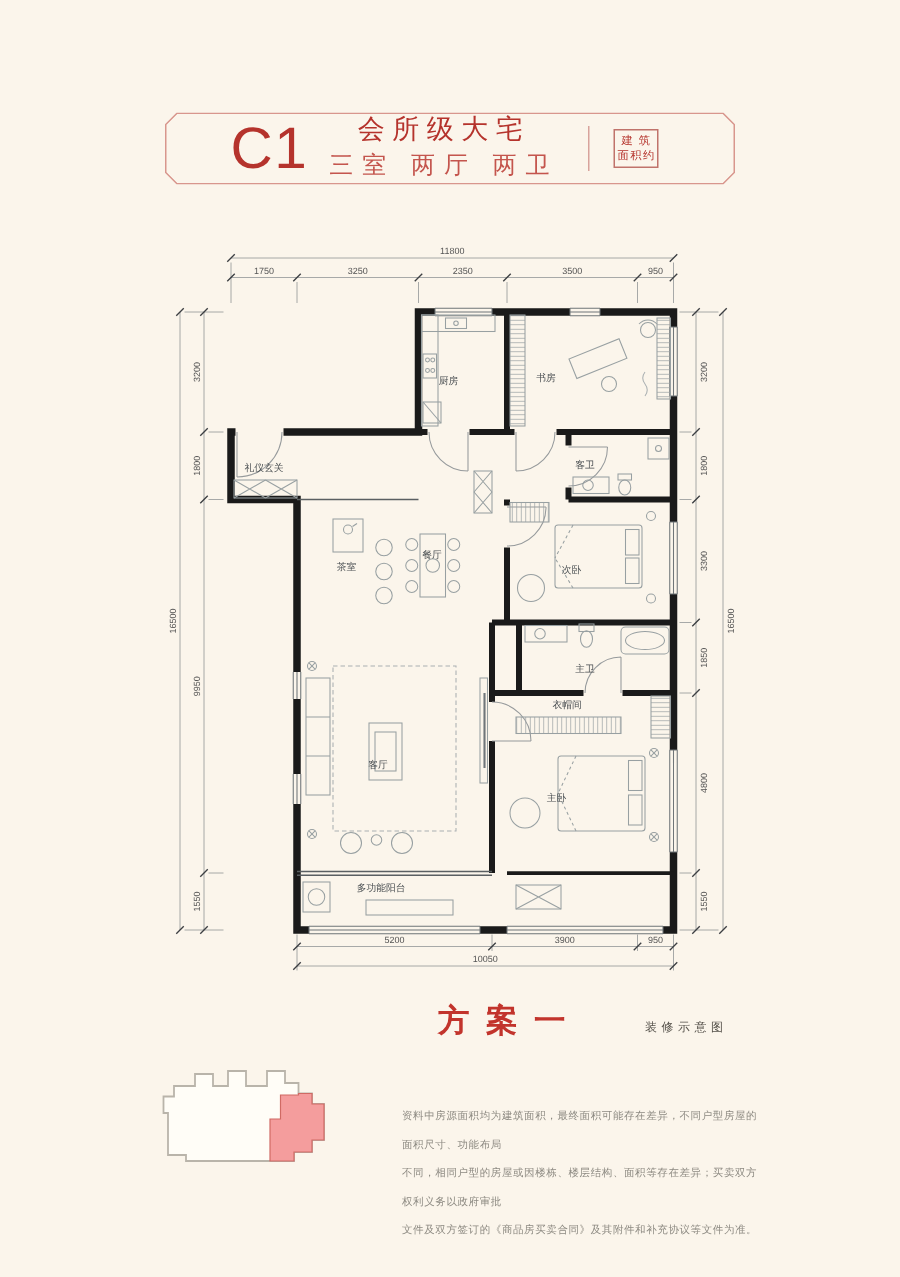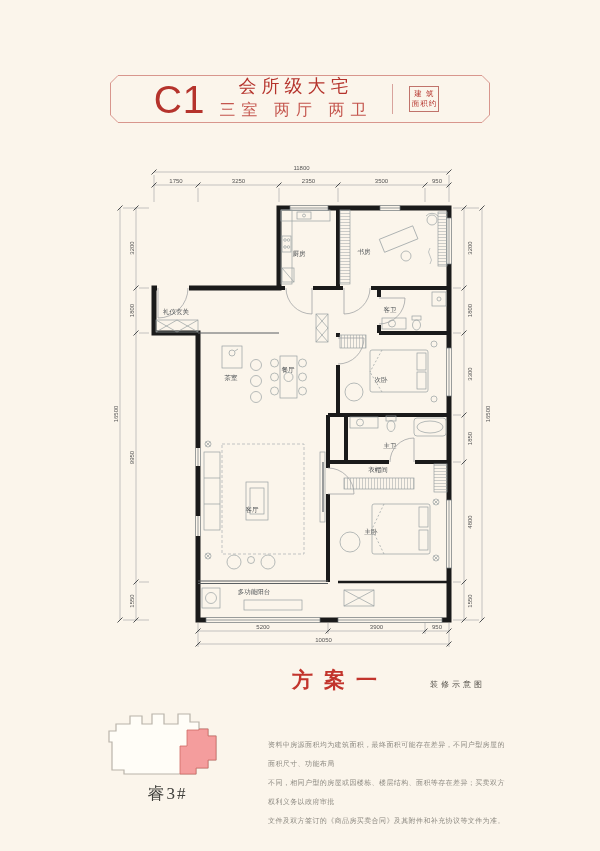--- a/index.html
+++ b/index.html
@@ -348,21 +348,20 @@
   </svg>
   </div>
 
   <div class="caption">方案一</div>
   <div class="caption-note">装修示意图</div>
 
   <svg class="keyplan" viewBox="0 0 135 80">
     <path d="M12,68 L12,40 L9,40 L9,29 L16,29 L16,22 L30,22 L30,14 L42,14 L42,22 L52,22 L52,12 L64,12 L64,22 L78,22 L78,12 L90,12 L90,20 L99,20 L99,27 L108,27 L108,34 L116,34 L116,58 L108,58 L108,66 L96,66 L96,72 L24,72 L24,68 Z" fill="#fffdf7" stroke="#b9b4aa" stroke-width="1.2"></path>
     <path d="M80,72 L80,44 L87,44 L87,28 L99,28 L99,27 L108,27 L108,34 L116,34 L116,58 L108,58 L108,66 L96,66 L96,72 Z" fill="#f49d9d" stroke="#d06a64" stroke-width="0.8"></path>
   </svg>
-  <div class="keyplan-label">睿3#</div>
 
   <div class="disclaimer">
     <div>资料中房源面积均为建筑面积，最终面积可能存在差异，不同户型房屋的面积尺寸、功能布局</div>
     <div>不同，相同户型的房屋或因楼栋、楼层结构、面积等存在差异；买卖双方权利义务以政府审批</div>
     <div>文件及双方签订的《商品房买卖合同》及其附件和补充协议等文件为准。</div>
   </div>
 
 </div>
 
 </body></html>

